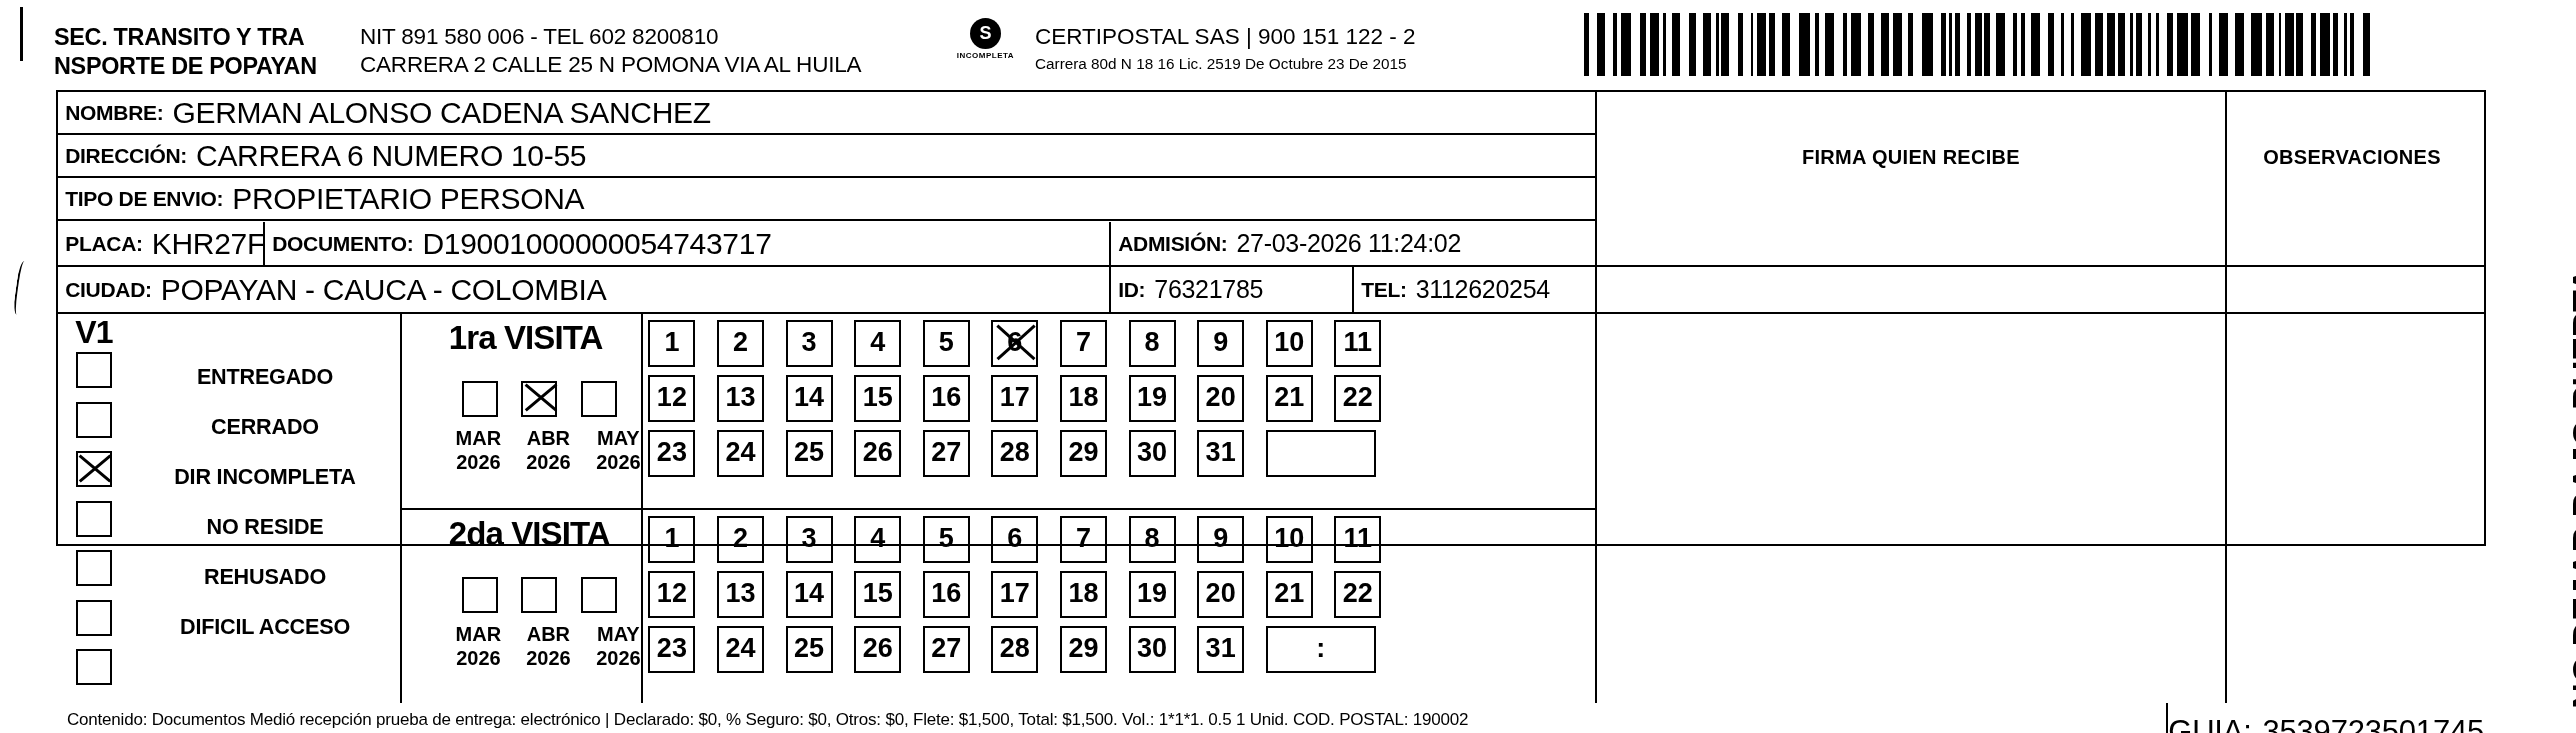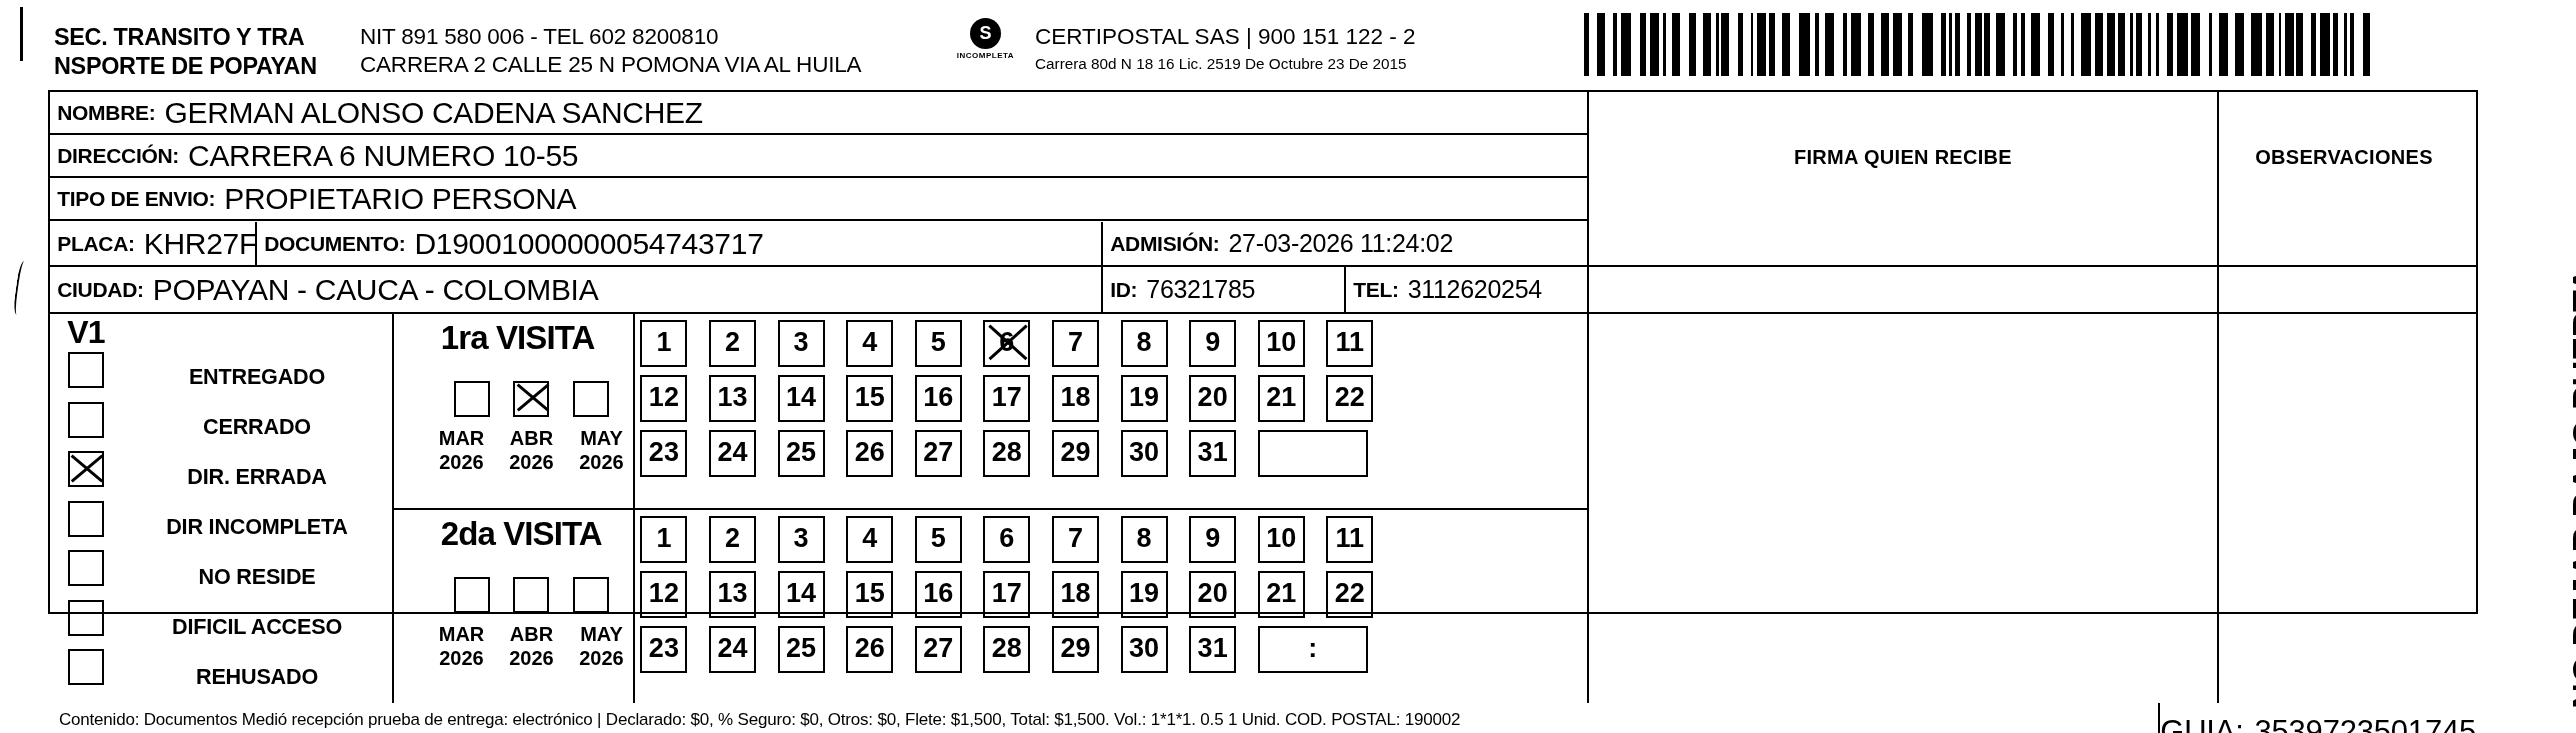--- a/index.html
+++ b/index.html
@@ -74,22 +74,22 @@
     width: 792px; height: 63px;
     display: flex;
     align-items: stretch;
     overflow: hidden;
   }
   .barcode-top i { display: block; height: 100%; background: #000; }
 
   
   .mainbox {
     position: absolute;
-    left: 48px; top: 90px;
-    width: 2430px; height: 524px;
+    left: 56px; top: 90px;
+    width: 2430px; height: 456px;
     border: 2.7px solid #000;
   }
 
   .row {
     display: flex;
     border-bottom: 2.7px solid #000;
     align-items: stretch;
   }
   .cell { display: flex; align-items: center; padding: 0 7.2px; }
   .lbl {
@@ -186,21 +186,21 @@
   }
   .month-row {
     display: flex;
     justify-content: space-around;
     margin-top: 23.4px;
     padding: 0 12.6px;
   }
   .month-row .chk { margin-bottom: 0; }
   .month-names {
     display: flex;
-    justify-content: center;
+    justify-content: flex-start;
     padding: 0 5.4px;
     margin-top: 9px;
   }
   .month-names div {
     width: 70px;
     text-align: center;
     font-size: 20px;
     font-weight: bold;
     line-height: 1.2;
   }
@@ -534,25 +534,24 @@
               <div class="chk"></div>
               <div class="chk"></div>
               <div class="chk"></div>
             </div>
         </div>
 
         <div class="status-col">
           <div id="status-labels">
               <div class="st">ENTREGADO</div>
               <div class="st">CERRADO</div>
-              <div class="st">DIR. ERRADA</div>
               <div class="st">DIR INCOMPLETA</div>
               <div class="st">NO RESIDE</div>
+              <div class="st">REHUSADO</div>
               <div class="st">DIFICIL ACCESO</div>
-              <div class="st">REHUSADO</div>
             </div>
         </div>
 
 
         <div class="visita-col">
           <div id="visit-blocks">
               <div class="visita-block">
                 <div class="visita-title">1ra VISITA</div>
                 <div class="month-row">
                   <div class="chk"></div>

